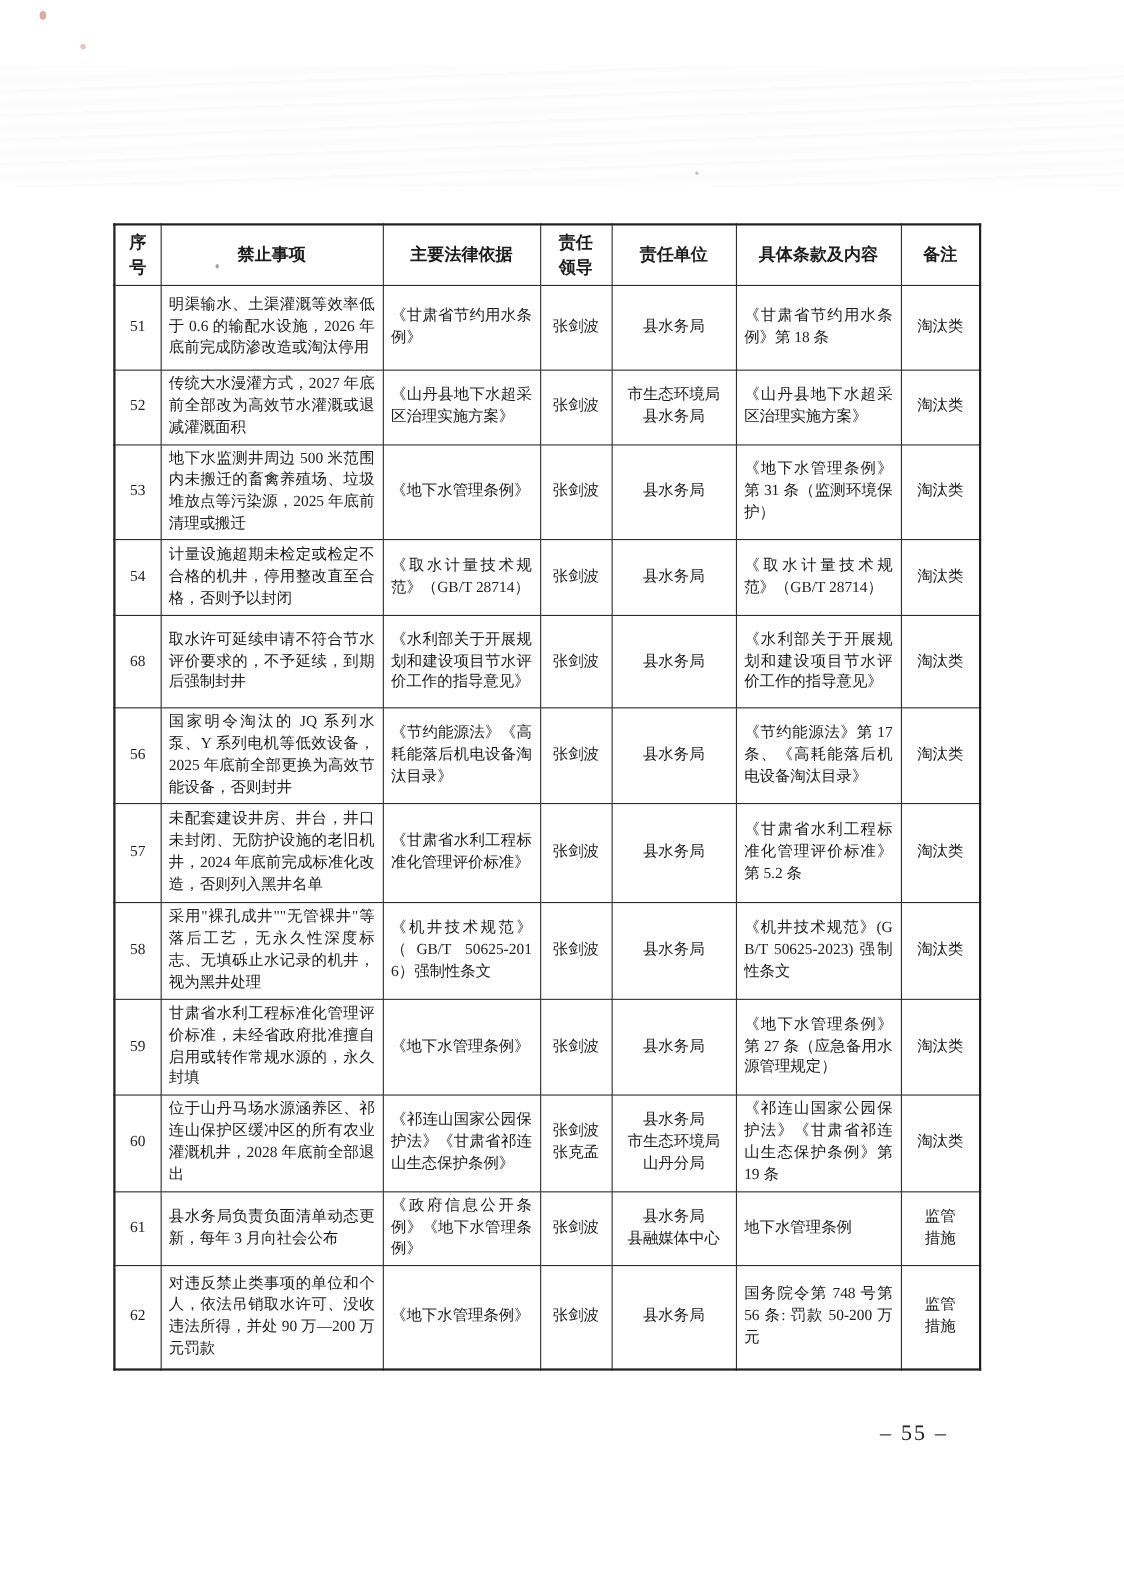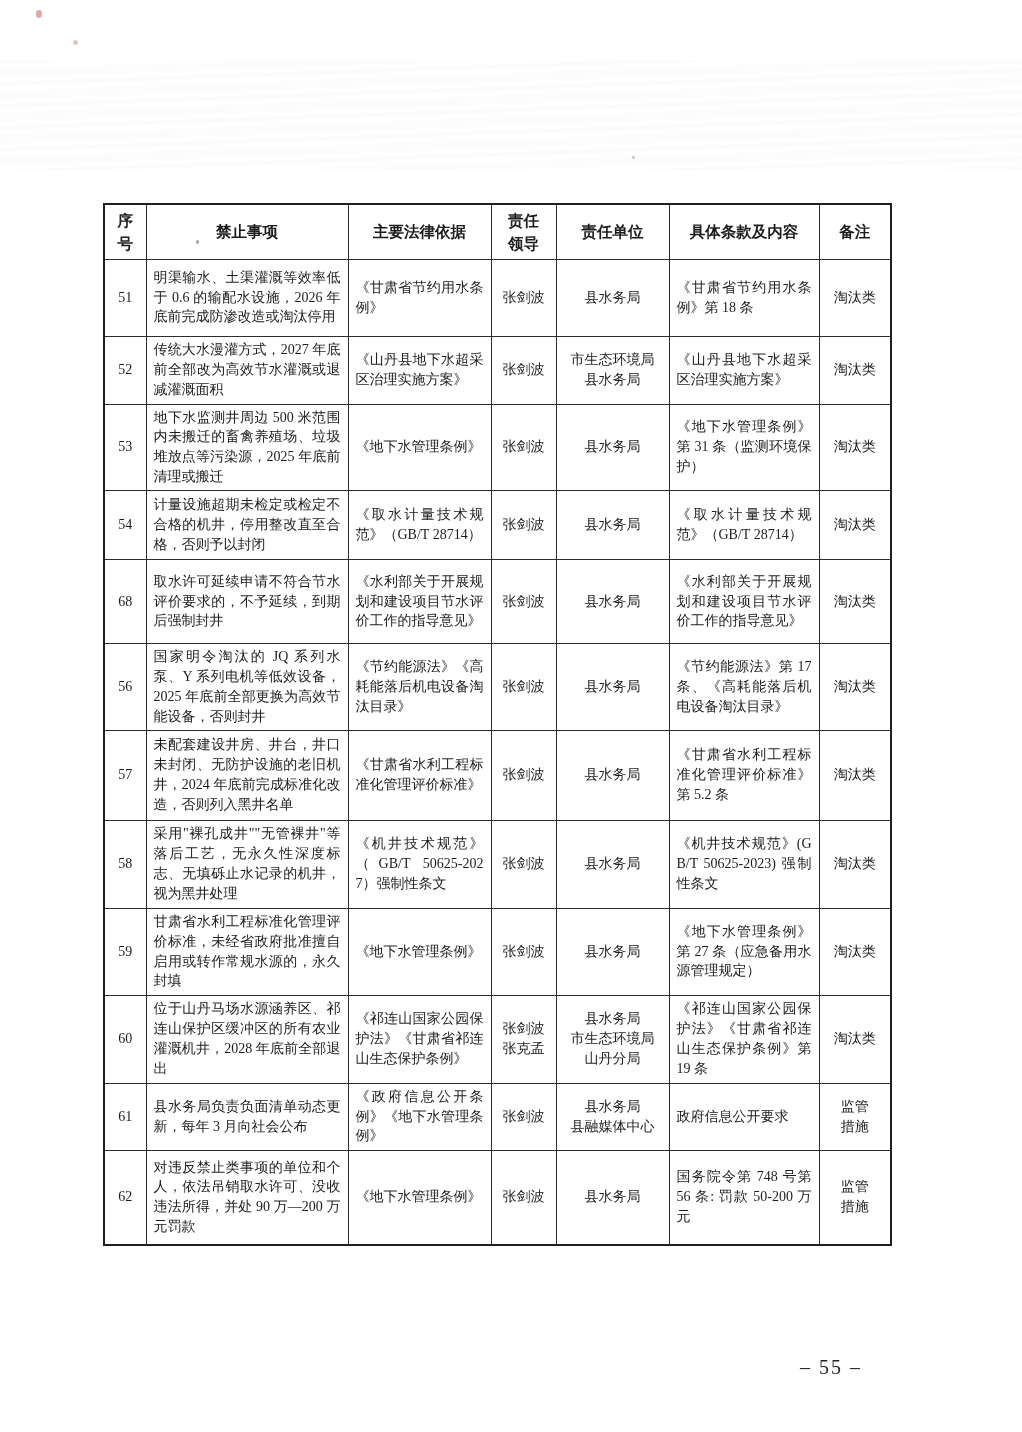--- a/index.html
+++ b/index.html
@@ -83,21 +83,21 @@
   tr.r57   { height: 90px; }
   tr.r58   { height: 88px; }
   tr.r59   { height: 87px; }
   tr.r60   { height: 88px; }
   tr.r61   { height: 67px; }
   tr.r62   { height: 95px; }
 
   .pageno {
     position: absolute;
     left: 800px;
-    top: 1356px;
+    top: 1292px;
     font-size: 20px;
     letter-spacing: 2px;
     color: #222;
     font-family: "Liberation Serif", "DejaVu Serif", serif;
   }
 </style>
 </head>
 <body>
 
 <div class="scan-noise"></div>
@@ -188,21 +188,21 @@
       <td class="c-item">未配套建设井房、井台，井口未封闭、无防护设施的老旧机井，2024 年底前完成标准化改造，否则列入黑井名单</td>
       <td class="c-legal">《甘肃省水利工程标准化管理评价标准》</td>
       <td class="c-leader">张剑波</td>
       <td class="c-unit">县水务局</td>
       <td class="c-content">《甘肃省水利工程标准化管理评价标准》第 5.2 条</td>
       <td class="c-remark">淘汰类</td>
     </tr>
     <tr class="r58">
       <td class="c-no">58</td>
       <td class="c-item">采用"裸孔成井""无管裸井"等落后工艺，无永久性深度标志、无填砾止水记录的机井，视为黑井处理</td>
-      <td class="c-legal">《机井技术规范》（GB/T 50625-2027）强制性条文</td>
+      <td class="c-legal">《机井技术规范》（GB/T 50625-2016）强制性条文</td>
       <td class="c-leader">张剑波</td>
       <td class="c-unit">县水务局</td>
       <td class="c-content">《机井技术规范》(GB/T 50625-2023) 强制性条文</td>
       <td class="c-remark">淘汰类</td>
     </tr>
     <tr class="r59">
       <td class="c-no">59</td>
       <td class="c-item">甘肃省水利工程标准化管理评价标准，未经省政府批准擅自启用或转作常规水源的，永久封填</td>
       <td class="c-legal">《地下水管理条例》</td>
       <td class="c-leader">张剑波</td>
@@ -222,21 +222,21 @@
       <td class="c-content">《祁连山国家公园保护法》《甘肃省祁连山生态保护条例》第 19 条</td>
       <td class="c-remark">淘汰类</td>
     </tr>
     <tr class="r61">
       <td class="c-no">61</td>
       <td class="c-item">县水务局负责负面清单动态更新，每年 3 月向社会公布</td>
       <td class="c-legal">《政府信息公开条例》《地下水管理条例》</td>
       <td class="c-leader">张剑波</td>
       <td class="c-unit">县水务局
 县融媒体中心</td>
-      <td class="c-content">政府信息公开要求</td>
+      <td class="c-content">地下水管理条例</td>
       <td class="c-remark">监管
 措施</td>
     </tr>
     <tr class="r62">
       <td class="c-no">62</td>
       <td class="c-item">对违反禁止类事项的单位和个人，依法吊销取水许可、没收违法所得，并处 90 万—200 万元罚款</td>
       <td class="c-legal">《地下水管理条例》</td>
       <td class="c-leader">张剑波</td>
       <td class="c-unit">县水务局</td>
       <td class="c-content">国务院令第 748 号第 56 条: 罚款 50-200 万元</td>

